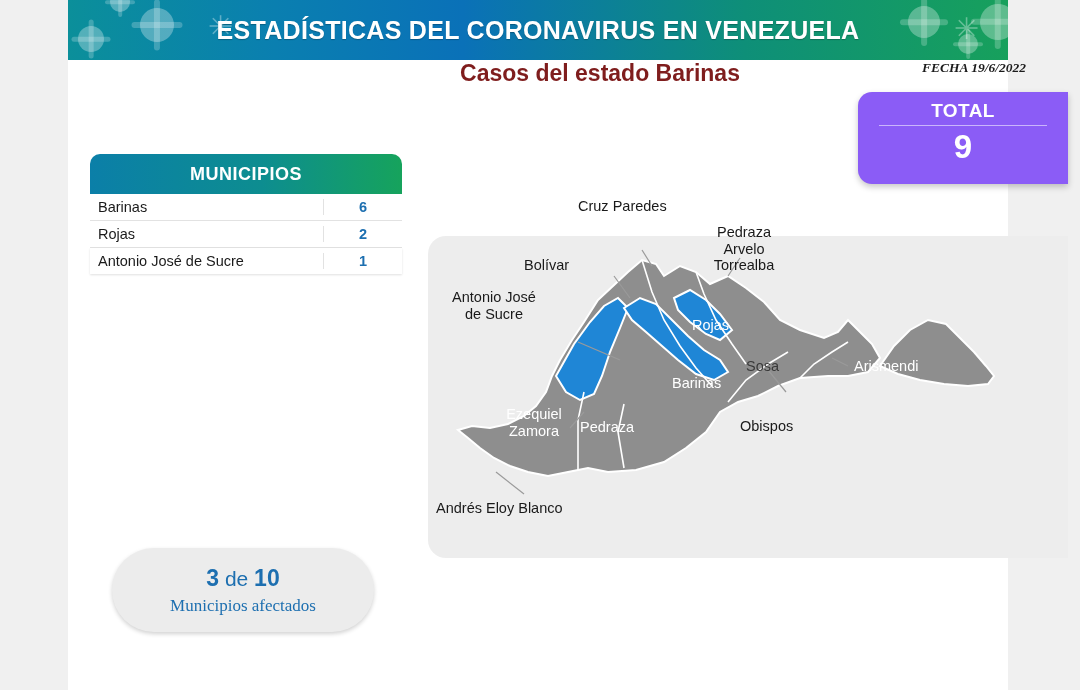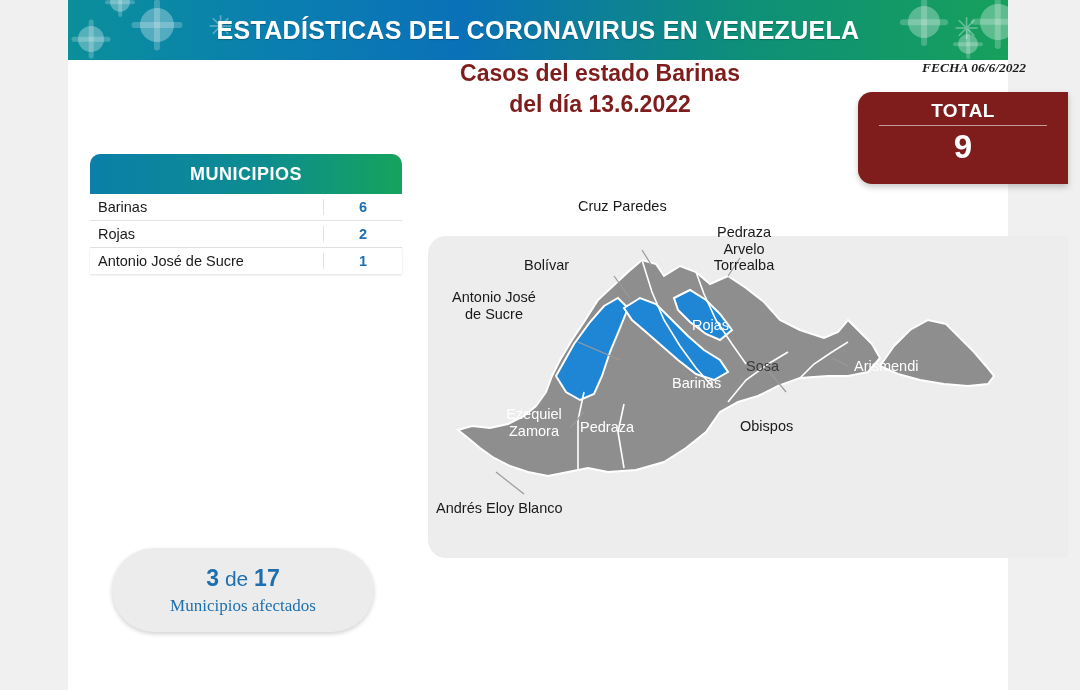--- a/index.html
+++ b/index.html
@@ -104,21 +104,21 @@
     font-style: italic;
     font-family: "Liberation Serif", serif;
   }
   
   .total-pill {
     position: absolute;
     left: 858px;
     top: 92px;
     width: 210px;
     height: 92px;
-    background: #7f1d1d;
+    background: #8b5cf6;
     border-radius: 14px;
     box-shadow: 0 3px 6px rgba(0,0,0,0.22);
     color: #ffffff;
     text-align: center;
     border-top-right-radius: 0;
     border-bottom-right-radius: 0;
   }
   .total-pill .label {
     margin-top: 8px;
     font-size: 19px;
@@ -249,24 +249,23 @@
     <div class="spark" style="left:140px;top:12px;">✳</div>
     <div class="virus" style="left:840px;top:6px;width:32px;height:32px;"></div>
     <div class="spark" style="left:886px;top:14px;">✳</div>
     <div class="virus" style="left:912px;top:4px;width:36px;height:36px;"></div>
     <div class="virus" style="left:890px;top:34px;width:20px;height:20px;"></div>
     <div class="banner-title">ESTADÍSTICAS DEL CORONAVIRUS EN VENEZUELA</div>
   </div>
 
   <div class="subtitle">
     <span>Casos del estado Barinas</span>
-    <span class="l2">del día 13.6.2022</span>
-  </div>
-
-  <div class="fecha">FECHA 06/6/2022</div>
+  </div>
+
+  <div class="fecha">FECHA 19/6/2022</div>
 
   <div class="total-pill">
     <div class="label">TOTAL</div>
     <div class="sep"></div>
     <div class="value">9</div>
   </div>
 
   <div class="muni-card">
     <div class="muni-head">MUNICIPIOS</div>
     <div class="muni-row">
@@ -278,21 +277,21 @@
       <div class="muni-count">2</div>
     </div>
     <div class="muni-row">
       <div class="muni-name">Antonio José de Sucre</div>
       <div class="muni-count">1</div>
     </div>
   </div>
 
   <div class="affected">
     <div class="line1">
-      <b>3</b><span> de </span><b>17</b>
+      <b>3</b><span> de </span><b>10</b>
     </div>
     <div class="line2">Municipios afectados</div>
   </div>
 
   <div class="map-wrap"></div>
 
   <svg class="map-svg" viewBox="0 0 640 380">
 
     <path fill="#8e8e8e" stroke="#ffffff" stroke-width="2" d="M170 120 L200 92 L214 80 L228 84 L236 96 L252 86 L268 92 L282 104 L300 96 L318 108 L336 122
          L352 140 L372 150 L396 158 L410 152 L420 140 L430 150 L444 164 L452 178 L440 192 L420 196

